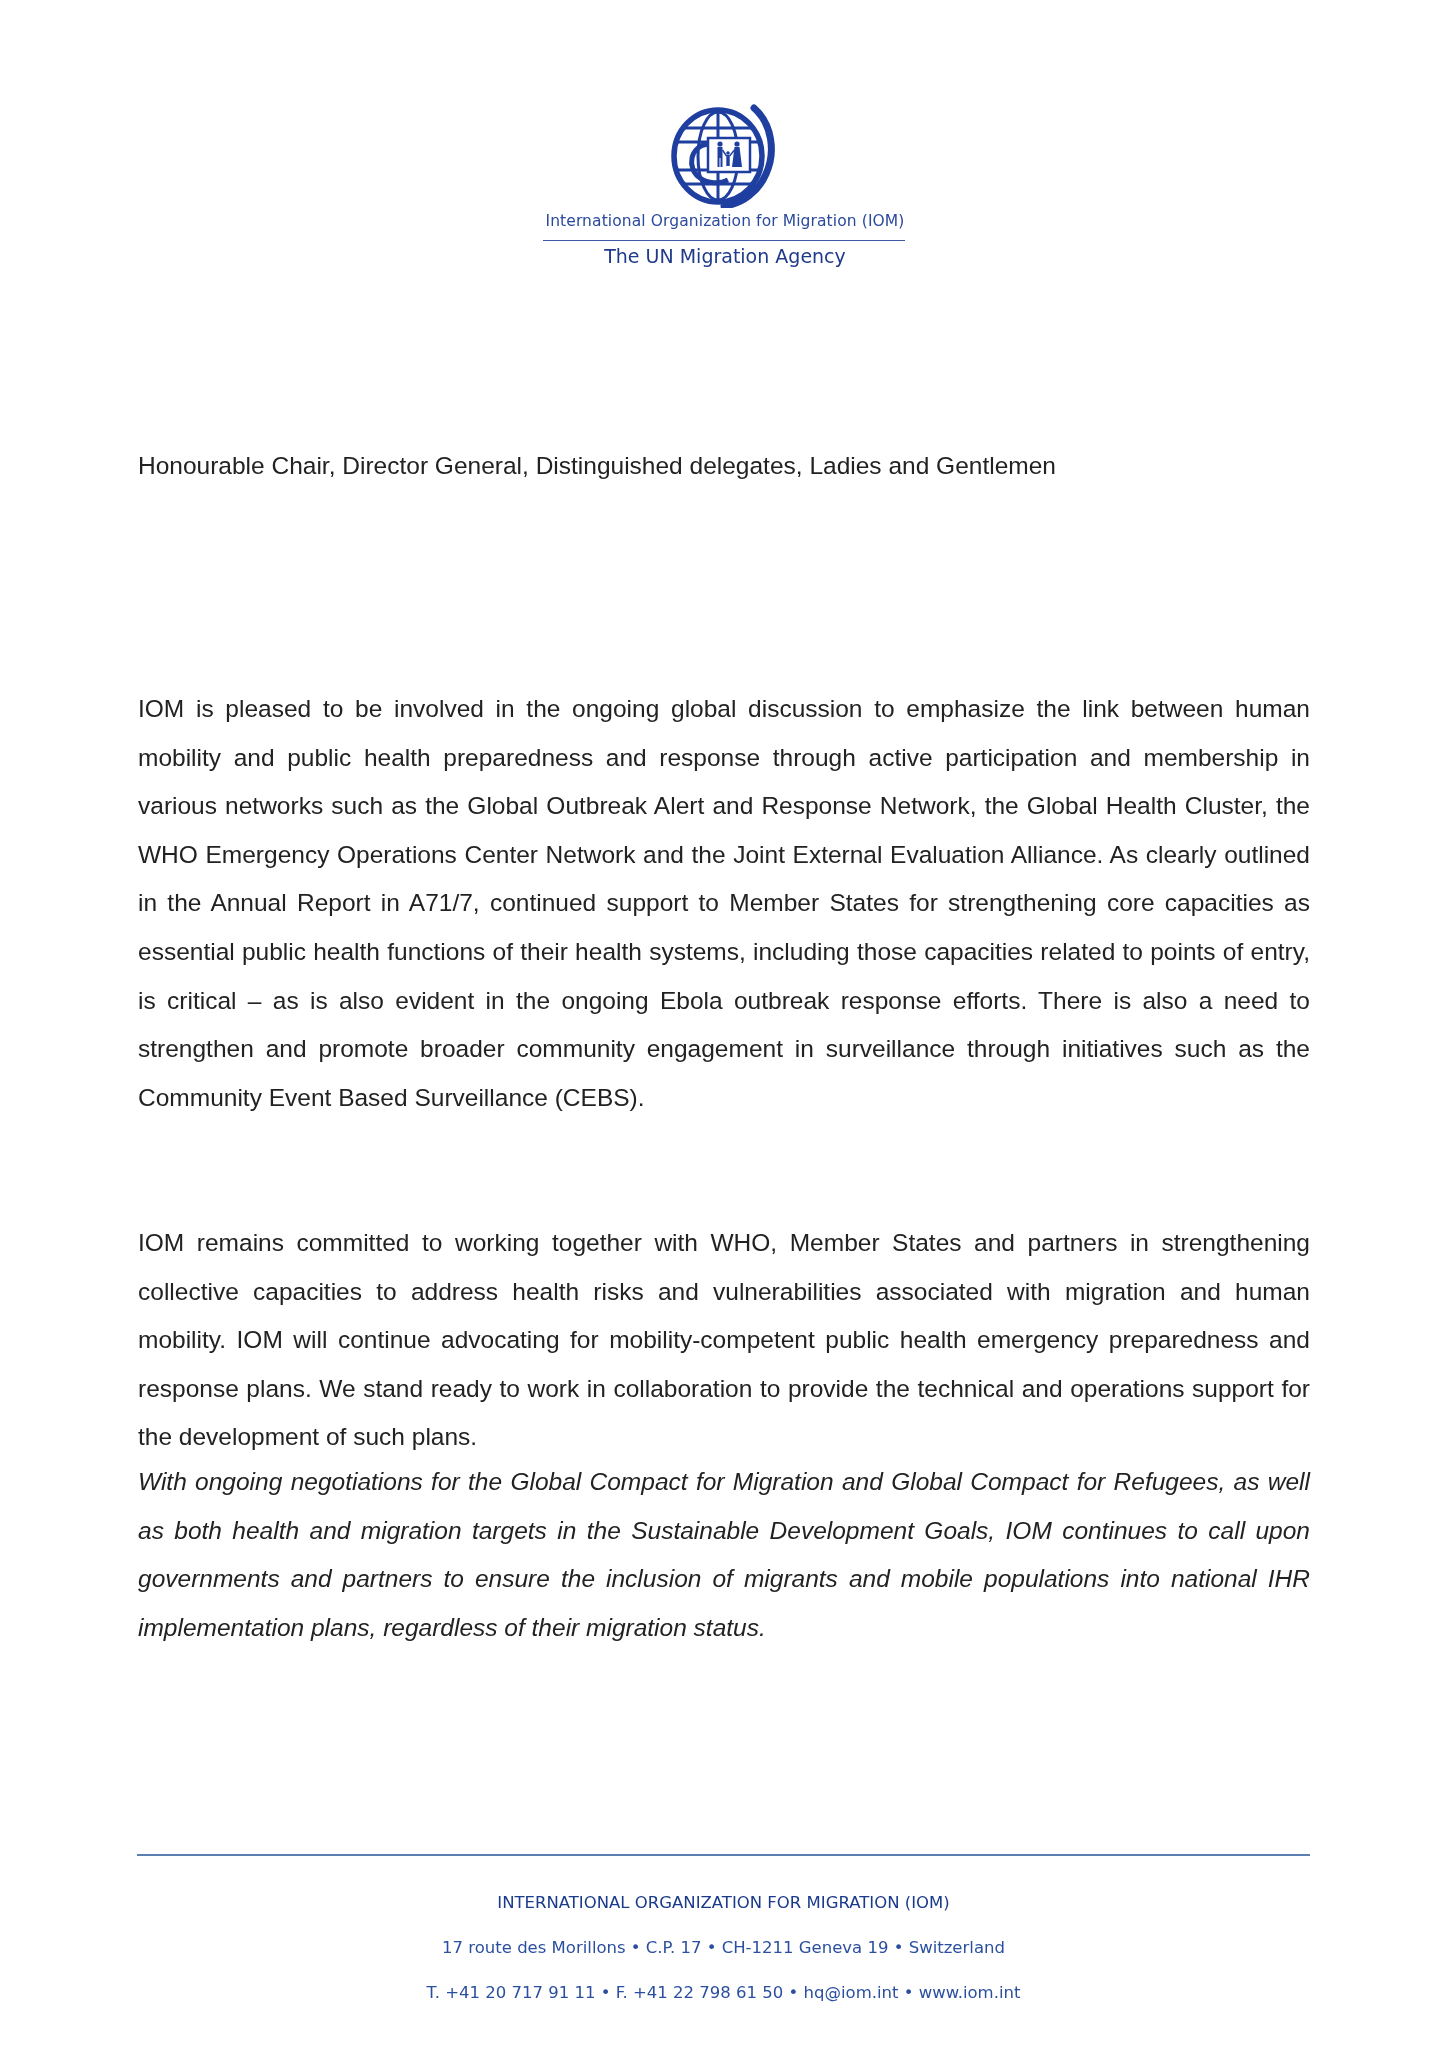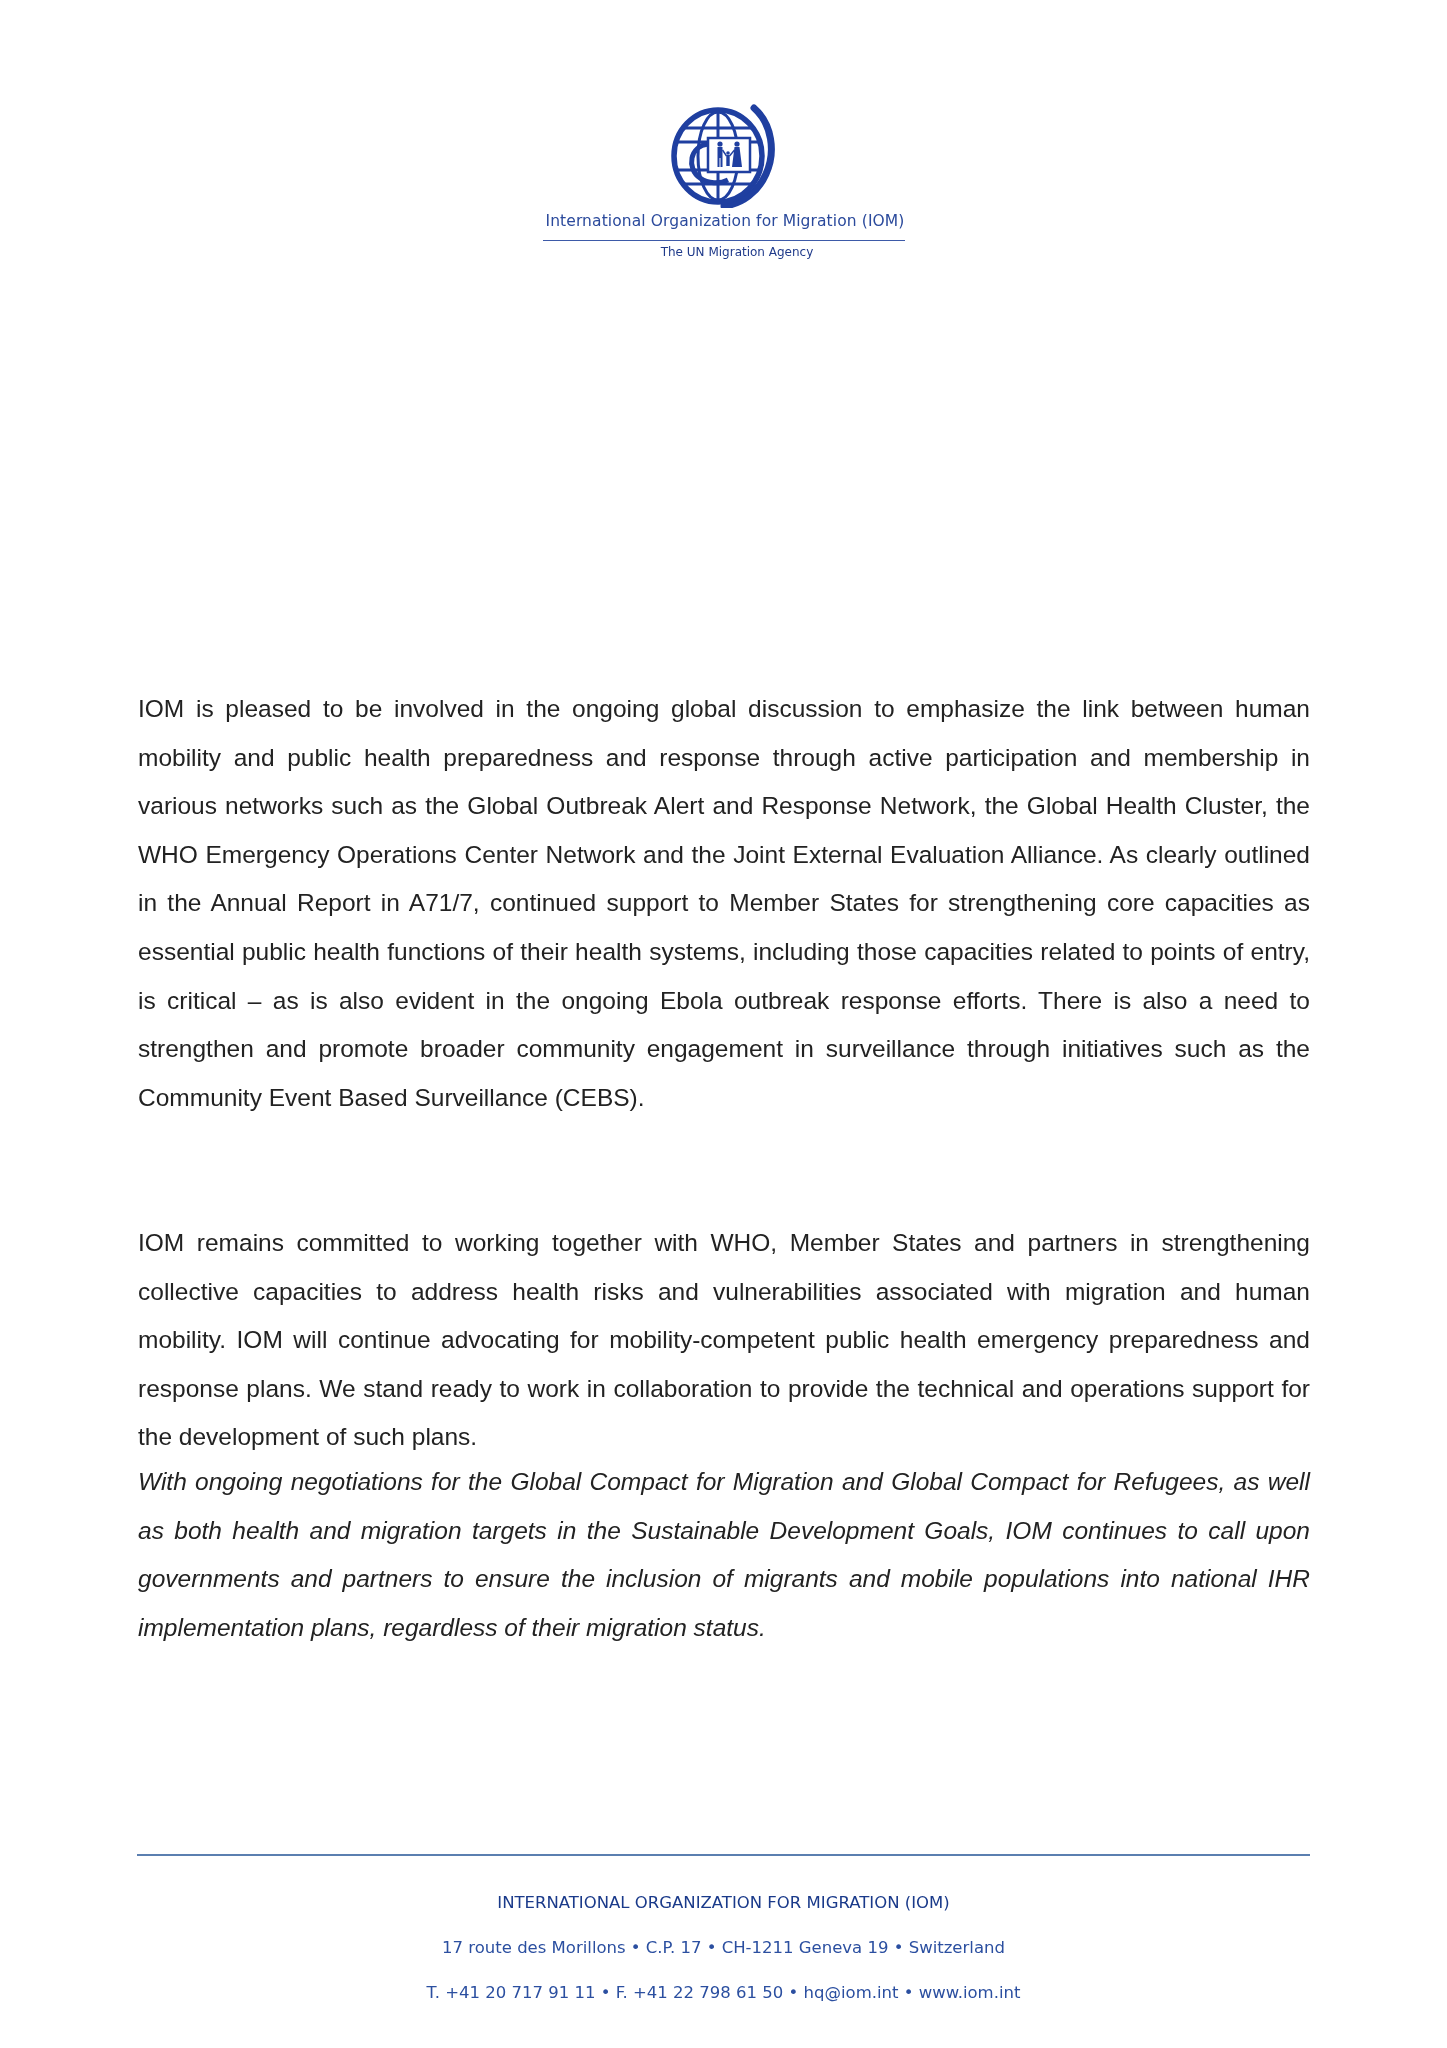--- a/index.html
+++ b/index.html
@@ -3,22 +3,22 @@
 <meta charset="utf-8">
 <style>
   html, body { margin: 0; padding: 0; background: #ffffff; }
   body { width: 1447px; height: 2048px; position: relative; overflow: hidden; }
   .page { position: absolute; left: 0; top: 0; width: 1193px; height: 2048px; background: #fff; }
   .logo { position: absolute; left: 520px; top: 98px; width: 410px; }
   .globe { position: absolute; left: 148px; top: 6px; width: 110px; height: 104px; }
   .logo-line1 { position: absolute; left: 0; top: 114px; width: 410px; text-align: center;
     font-family: "DejaVu Sans", sans-serif; font-size: 15.5px; color: #2b4a9c; white-space: nowrap; letter-spacing: 0.1px; }
   .logo-rule { position: absolute; left: 23px; top: 142px; width: 362px; height: 1px; background: #3d5aa8; }
-  .logo-line2 { position: absolute; left: 12px; top: 147px; width: 410px; text-align: center;
-    font-family: "DejaVu Sans", sans-serif; font-size: 12px; color: #1f3a8a; white-space: nowrap; }
+  .logo-line2 { position: absolute; left: 0; top: 147px; width: 410px; text-align: center;
+    font-family: "DejaVu Sans", sans-serif; font-size: 19px; color: #1f3a8a; white-space: nowrap; }
   .body-text { position: absolute; left: 138px; width: 1172px;
     font-family: "Liberation Sans", sans-serif; font-size: 24.5px; line-height: 48.6px; color: #222222; }
   .para { margin: 0; text-align: justify; text-align-last: left; }
   .salutation { position: absolute; top: 442px; left: 138px; white-space: nowrap;
     font-family: "Liberation Sans", sans-serif; font-size: 24.5px; line-height: 48.6px; color: #222222; }
   .p2 { top: 539px; }
   .p3 { top: 685px; }
   .p4 { top: 1219px; }
   .p5 { top: 1458px; font-style: italic; }
   .footer-rule { position: absolute; left: 137px; top: 1854px; width: 1173px; height: 2px; background: #5b7fb0; }
@@ -64,20 +64,21 @@
         <path d="M66.5 43 L71.5 43 L74 63 L64 63 Z"></path>
         <line x1="54.5" y1="46" x2="58.5" y2="52" stroke="#1f3fa0" stroke-width="1.4"></line>
         <line x1="61.5" y1="52" x2="66.5" y2="46" stroke="#1f3fa0" stroke-width="1.4"></line>
       </g>
     </svg>
     <div class="logo-line1">International Organization for Migration (IOM)</div>
     <div class="logo-rule"></div>
     <div class="logo-line2">The UN Migration Agency</div>
   </div>
 
+  <div class="salutation">Honourable Chair, Director General, Distinguished delegates, Ladies and Gentlemen</div>
 
 
   <div class="body-text p3">
     <p class="para">IOM is pleased to be involved in the ongoing global discussion to emphasize the link between human mobility and public health preparedness and response through active participation and membership in various networks such as the Global Outbreak Alert and Response Network, the Global Health Cluster, the WHO Emergency Operations Center Network and the Joint External Evaluation Alliance. As clearly outlined in the Annual Report in A71/7, continued support to Member States for strengthening core capacities as essential public health functions of their health systems, including those capacities related to points of entry, is critical – as is also evident in the ongoing Ebola outbreak response efforts. There is also a need to strengthen and promote broader community engagement in surveillance through initiatives such as the Community Event Based Surveillance (CEBS).</p>
   </div>
 
   <div class="body-text p4">
     <p class="para">IOM remains committed to working together with WHO, Member States and partners in strengthening collective capacities to address health risks and vulnerabilities associated with migration and human mobility. IOM will continue advocating for mobility-competent public health emergency preparedness and response plans. We stand ready to work in collaboration to provide the technical and operations support for the development of such plans.</p>
   </div>
 

